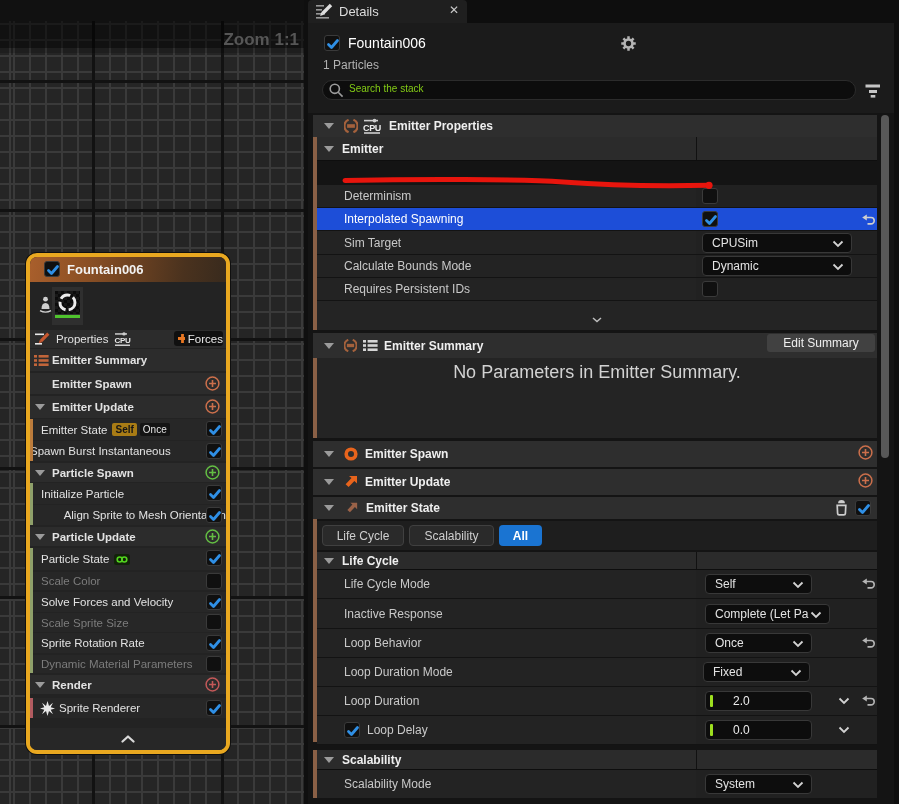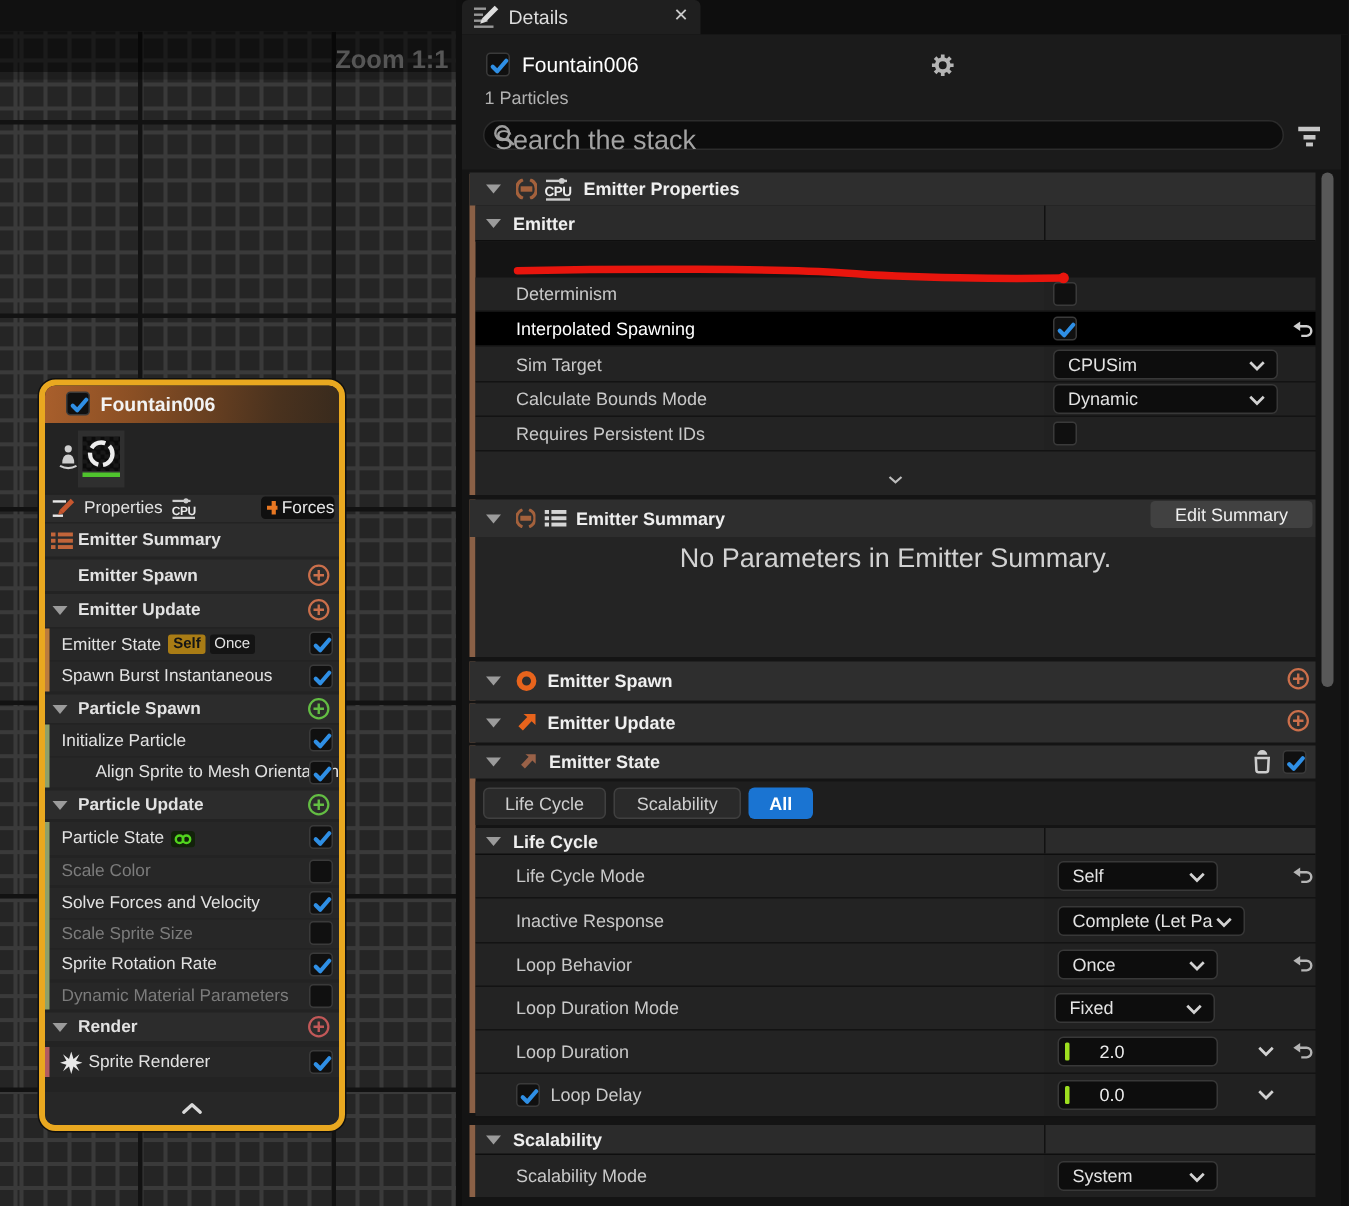--- a/index.html
+++ b/index.html
@@ -53,21 +53,21 @@
     color:#efefef; font-weight:bold; font-size:12px; }
   .accent { left:313px; width:4px; background:#8a6046; }
   .cat { left:317px; width:560px; background:#2b2b2b; color:#efefef; font-weight:bold;
     font-size:12px; display:flex; align-items:center; }
   .row { left:317px; width:560px; }
   .rowname { position:absolute; left:0; top:0; width:379px; height:100%;
     background:#232323; color:#c9c9c9; font-size:12px; display:flex; align-items:center; }
   .rowval { position:absolute; left:379px; top:0; width:181px; height:100%;
     background:#212121; display:flex; align-items:center; }
   .sep { border-bottom:1px solid #131313; }
-  .hl .rowname, .hl .rowval { background:#000000; color:#ffffff; }
+  .hl .rowname, .hl .rowval { background:#1d4ed8; color:#ffffff; }
 
   .dd { height:20px; background:#0d0d0d; border:1px solid #383838; border-radius:4px;
     color:#e3e3e3; font-size:12px; display:flex; align-items:center; position:relative; }
   .dd .lbl { margin-left:9px; white-space:nowrap; overflow:hidden; }
   .dd svg.chev { position:absolute; right:7px; top:6px; }
   .num { height:20px; background:#0d0d0d; border:1px solid #383838; border-radius:4px;
     color:#ececec; font-size:12px; display:flex; align-items:center; position:relative; }
   .num .gbar { width:3px; height:12px; background:#9ddf1f; margin-left:4px; border-radius:1px; }
   .num .lbl { margin-left:20px; }
 
@@ -170,21 +170,21 @@
         <span style="margin-left:11px;">Emitter State</span>
         <span style="margin-left:5px; background:#a97c15; color:#151515; font-weight:bold; font-size:10px; border-radius:2px; padding:1px 3px;">Self</span>
         <span style="margin-left:3px; background:#141414; color:#e4e4e4; font-size:10px; border-radius:2px; padding:1px 3px;">Once</span>
         <div class="chk" style="position:absolute; right:4px; top:2px;">
             <svg width="14" height="14">
               <path d="M2.5 7.5 l3 3 L11.5 3.5" stroke="#2f8fe5" stroke-width="2.8" fill="none" stroke-linecap="round" stroke-linejoin="round"></path>
             </svg>
           </div>
       </div>
       <div class="nrow abs" style="top:184px; height:20px;">
-        <span style="margin-left:11px;">Spawn Burst Instantaneous</span>
+        <span style="">Spawn Burst Instantaneous</span>
         <div class="chk" style="position:absolute; right:4px; top:2px;">
             <svg width="14" height="14">
               <path d="M2.5 7.5 l3 3 L11.5 3.5" stroke="#2f8fe5" stroke-width="2.8" fill="none" stroke-linecap="round" stroke-linejoin="round"></path>
             </svg>
           </div>
       </div>
       <div class="nrow nhead abs" style="top:206px; height:19px;">
         <div class="tri" style="margin-left:5px;"></div>
         <span style="margin-left:7px;">Particle Spawn</span>
         <svg class="cplus" style="right:6px; top:2px;" viewBox="0 0 15 15">
@@ -315,21 +315,21 @@
   <div class="abs" style="left:348px; top:35px; color:#ffffff; font-size:14px;">Fountain006</div>
   <div class="abs" style="left:621px; top:36px;"><svg width="15" height="15" viewBox="0 0 17 17">
     <path fill-rule="evenodd" fill="#b4b4b4" d="M7.1 0.3 L9.9 0.3 L9.9 2.7 L11.7 3.4 L13.3 1.7 L15.3 3.7 L13.6 5.3 L14.3 7.1 L16.7 7.1 L16.7 9.9 L14.3 9.9 L13.6 11.7 L15.3 13.3 L13.3 15.3 L11.7 13.6 L9.9 14.3 L9.9 16.7 L7.1 16.7 L7.1 14.3 L5.3 13.6 L3.7 15.3 L1.7 13.3 L3.4 11.7 L2.7 9.9 L0.3 9.9 L0.3 7.1 L2.7 7.1 L3.4 5.3 L1.7 3.7 L3.7 1.7 L5.3 3.4 L7.1 2.7 Z M11.5 8.5 A3 3 0 1 0 5.5 8.5 A3 3 0 1 0 11.5 8.5 Z"></path>
       </svg></div>
   <div class="abs" style="left:323px; top:58px; color:#b2b2b2; font-size:12px;">1 Particles</div>
   <div class="abs" style="left:322px; top:80px; width:534px; height:20px; background:#0d0d0d; border:1px solid #2c2c2c; border-radius:10px;"></div>
   <div class="abs" style="left:329px; top:83px;"><svg width="15" height="15">
         <circle cx="5.8" cy="5.8" r="4.6" stroke="#9c9c9c" stroke-width="1.6" fill="none"></circle>
         <path d="M9.2 9.2 L13.6 13.6" stroke="#9c9c9c" stroke-width="1.6"></path>
       </svg></div>
-  <div class="abs" style="left:330px; top:83px; color:#a3a3a3; font-size:18px;">Search the stack</div>
+  <div class="abs" style="left:349px; top:83px; color:#84cc16; font-size:10px;">Search the stack</div>
   <div class="abs" style="left:865px; top:84px;"><svg width="16" height="14">
     <rect x="0.5" y="0.5" width="14.5" height="3" fill="#c6c6c6"></rect>
     <rect x="4" y="6" width="8" height="3" fill="#c6c6c6"></rect>
     <rect x="5.7" y="11" width="4.6" height="2.6" fill="#c6c6c6"></rect>
   </svg></div>
 
   <div class="accent abs" style="top:116px; height:214px;"></div>
   <div class="sec abs" style="top:115px; height:22px;">
     <div class="tri" style="margin-left:11px;"></div>
     <svg width="14" height="14" style="margin-left:10px;" viewBox="0 0 14 14">

